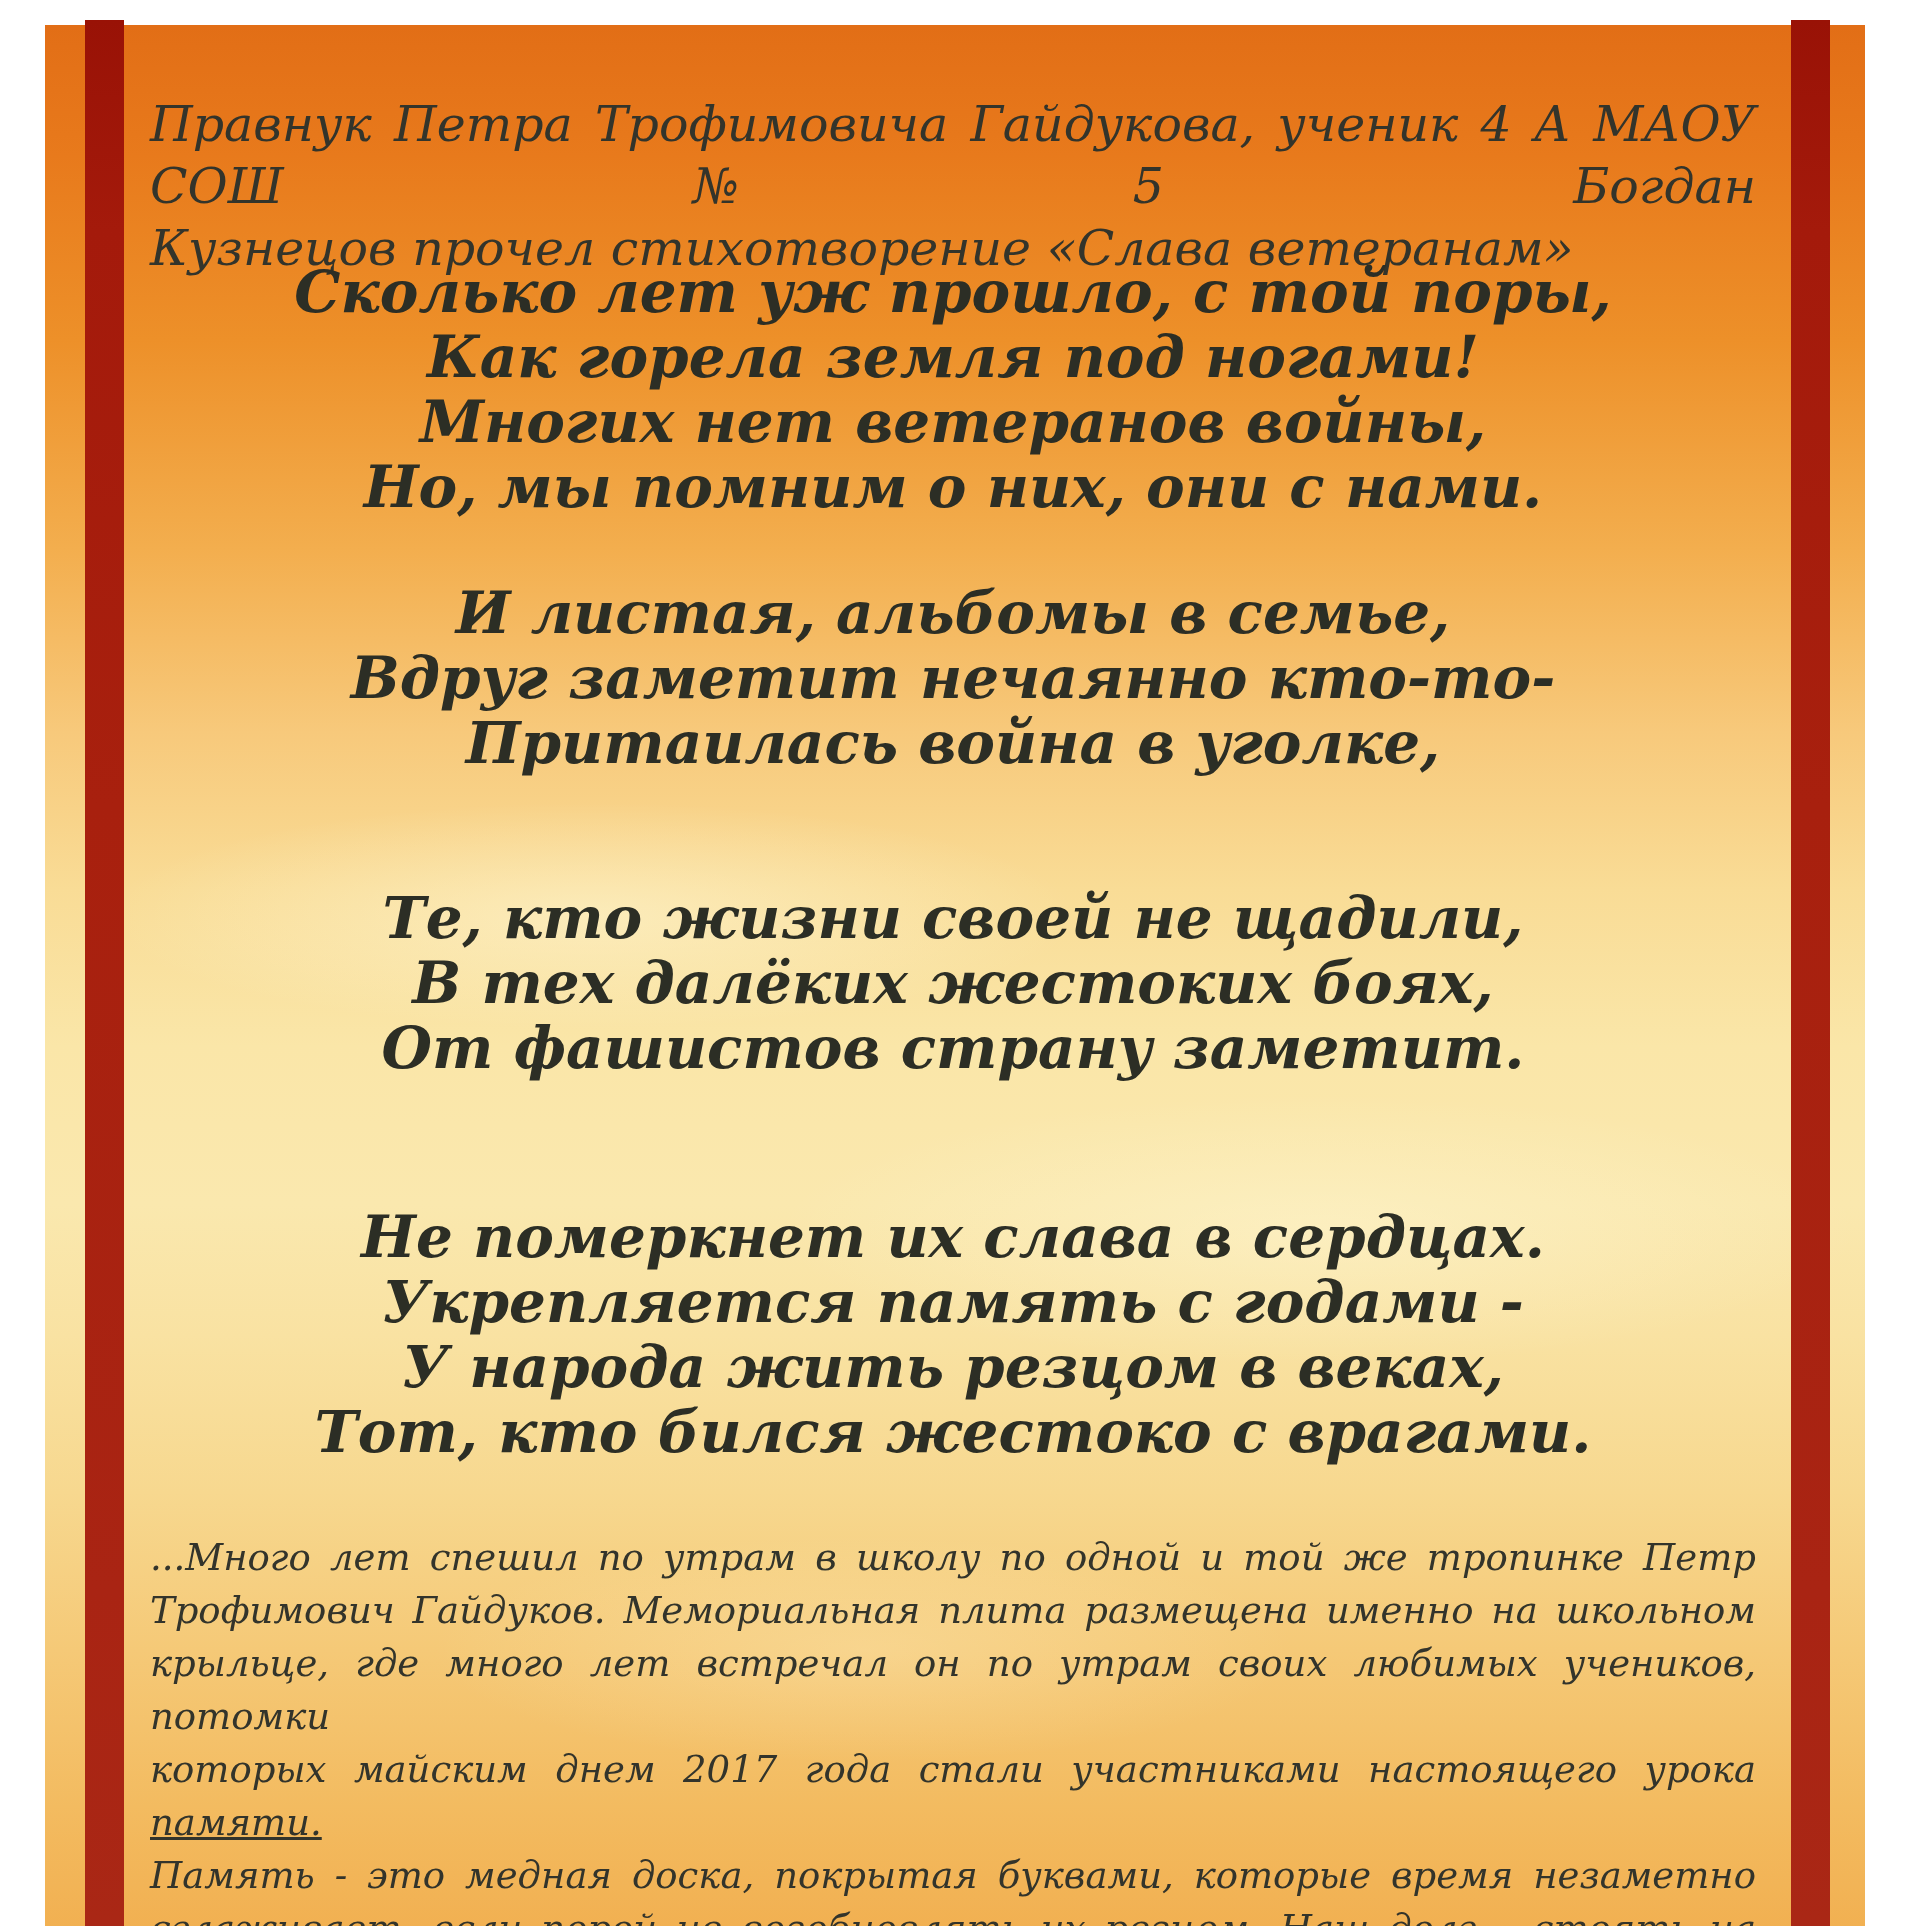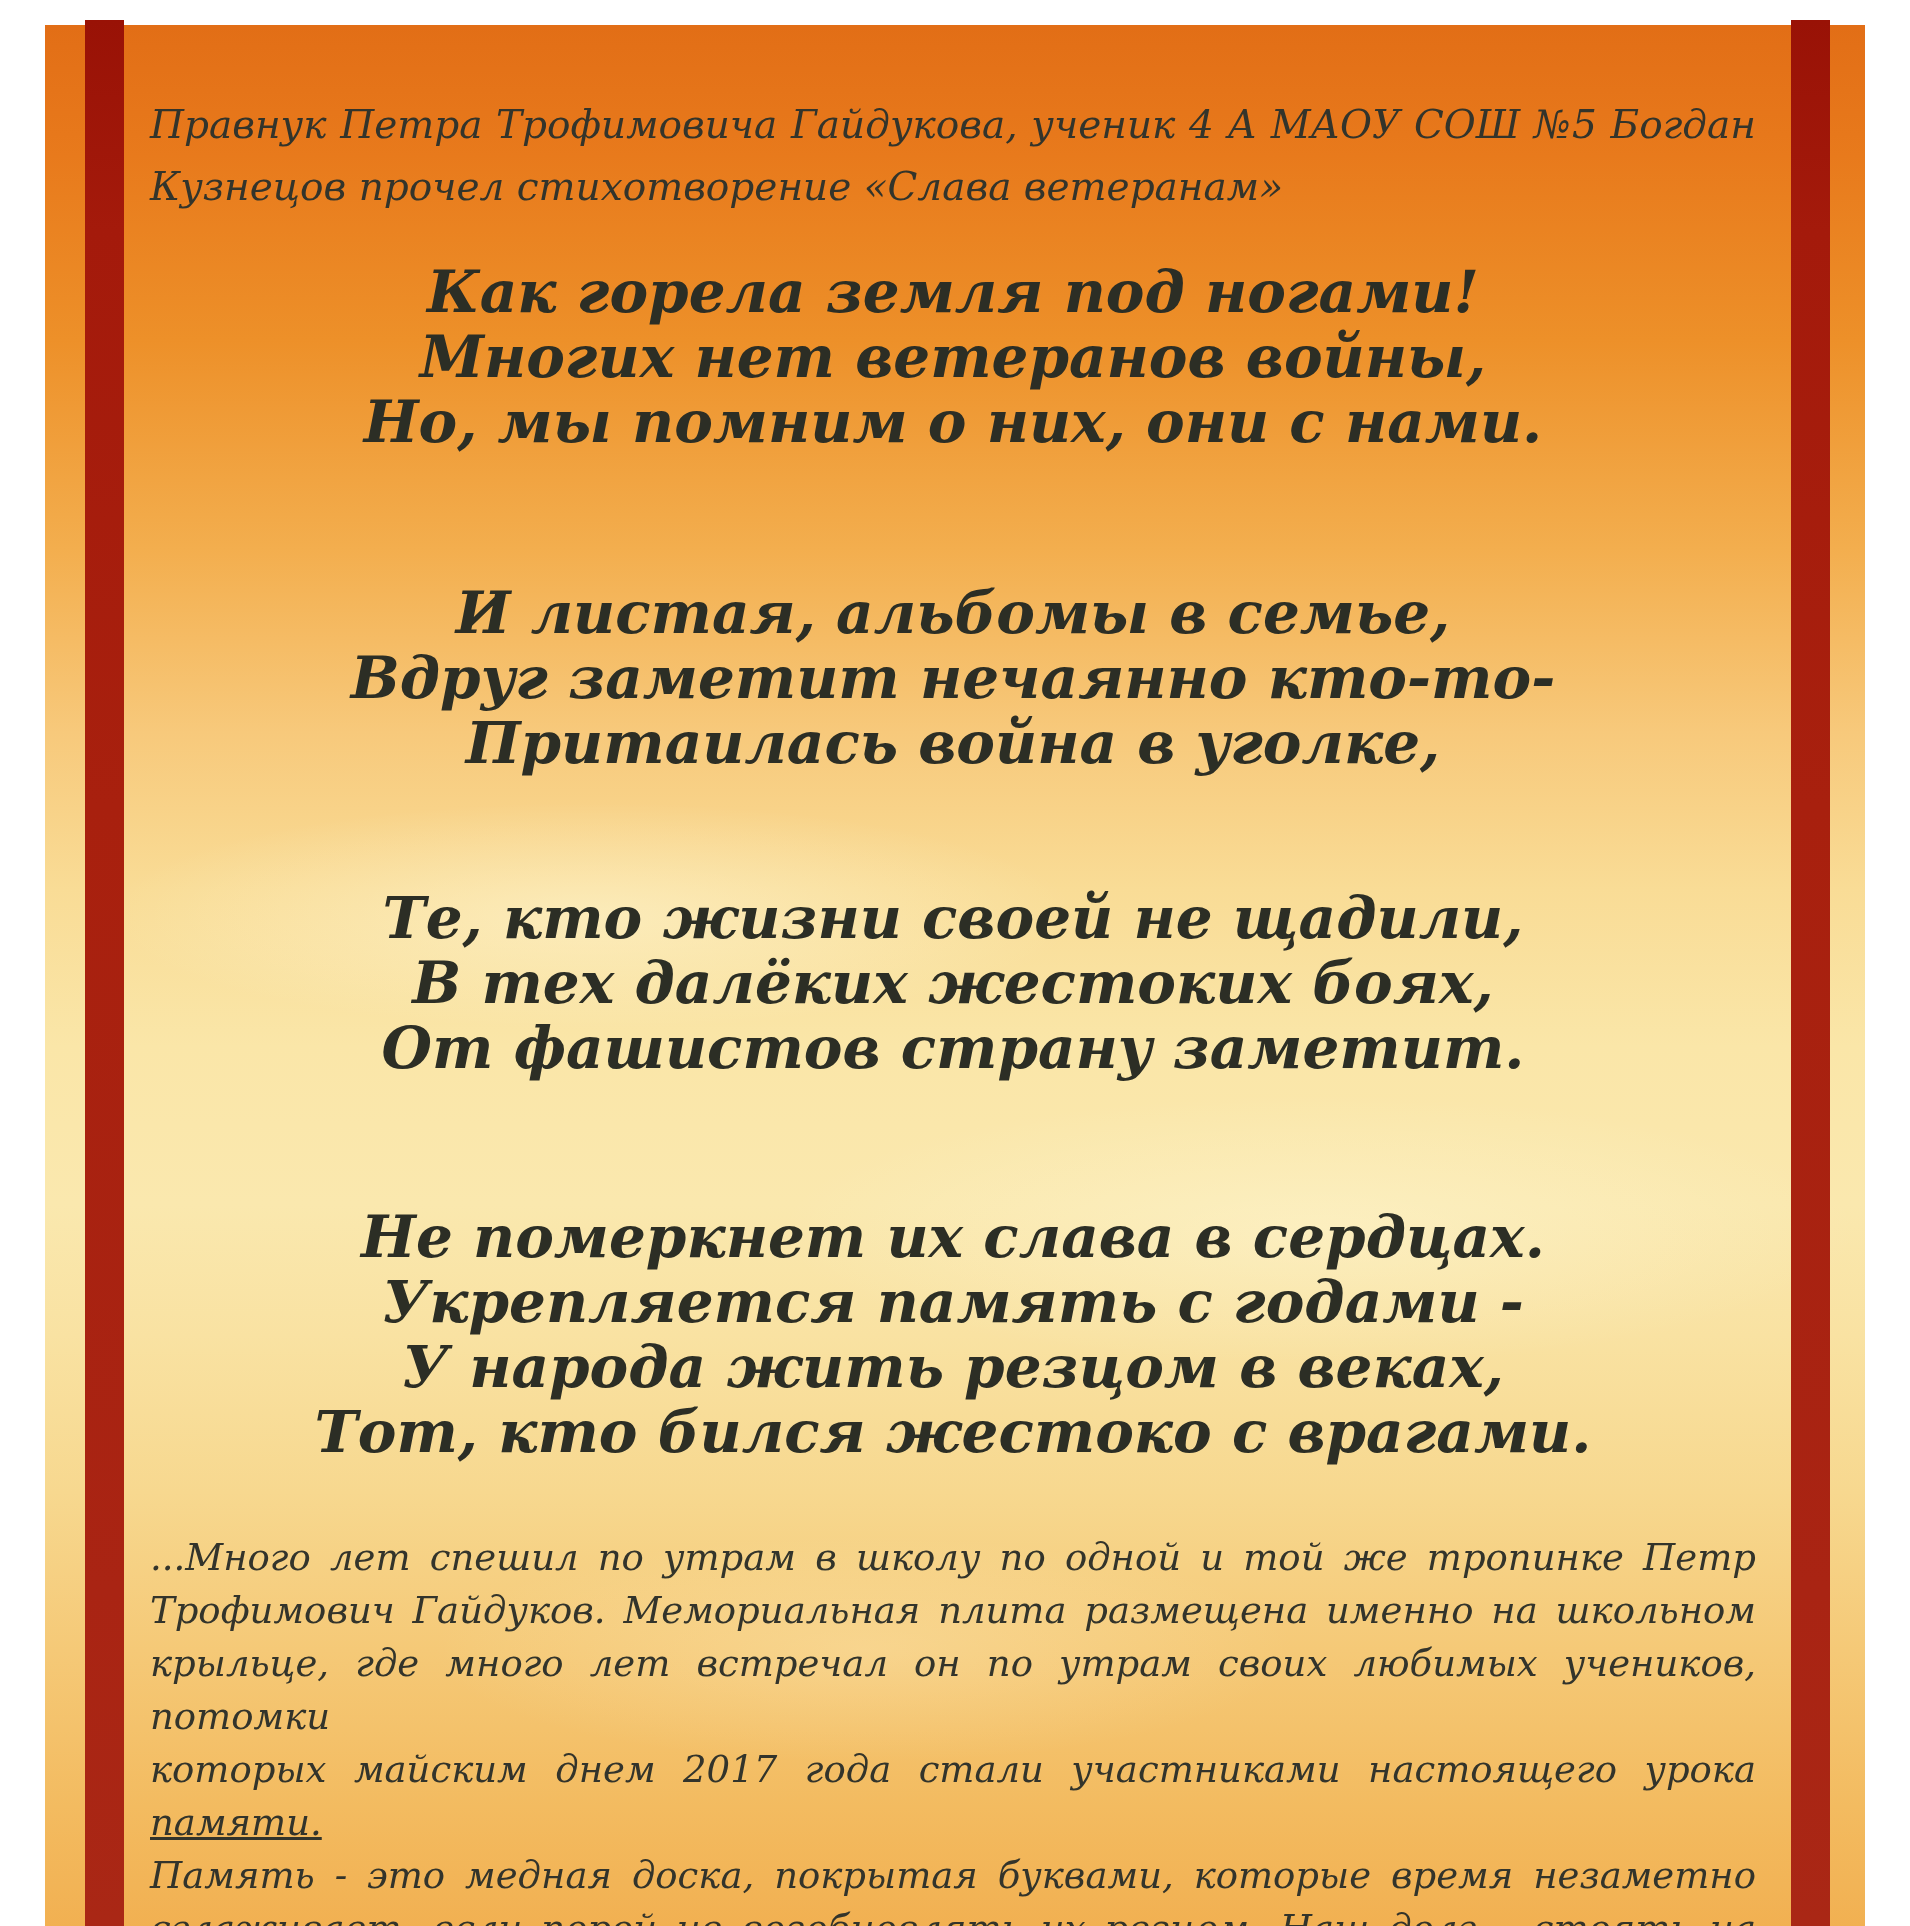--- a/index.html
+++ b/index.html
@@ -69,21 +69,21 @@
     position: absolute;
     left: 150px;
     width: 1606px;
     color: #33342b;
     font-style: italic;
   }
 
   
   .header { top: 94px; }
   .h-line {
-    font-size: 39px;
+    font-size: 49px;
     line-height: 62px;
     white-space: normal;
   }
   .h-just { text-align: justify; text-align-last: justify; }
 
   
   .stanza { text-align: center; color: #2c2e25; }
   .s1 { top: 260px; }
   .s2 { top: 581px; }
   .s3 { top: 886px; }
@@ -112,20 +112,21 @@
 
 <div class="stripe stripe-left"></div>
 <div class="stripe stripe-right"></div>
 
 <div class="txt header">
   <div class="h-line h-just">Правнук Петра Трофимовича Гайдукова, ученик 4 А МАОУ СОШ №5 Богдан</div>
   <div class="h-line">Кузнецов прочел стихотворение «Слава ветеранам»</div>
 </div>
 
 <div class="txt stanza s1">
+  <div class="p-line">Сколько лет уж прошло, с той поры,</div>
   <div class="p-line">Как горела земля под ногами!</div>
   <div class="p-line">Многих нет ветеранов войны,</div>
   <div class="p-line">Но, мы помним о них, они с нами.</div>
 </div>
 
 <div class="txt stanza s2">
   <div class="p-line">И листая, альбомы в семье,</div>
   <div class="p-line">Вдруг заметит нечаянно кто-то-</div>
   <div class="p-line">Притаилась война в уголке,</div>
 </div>

